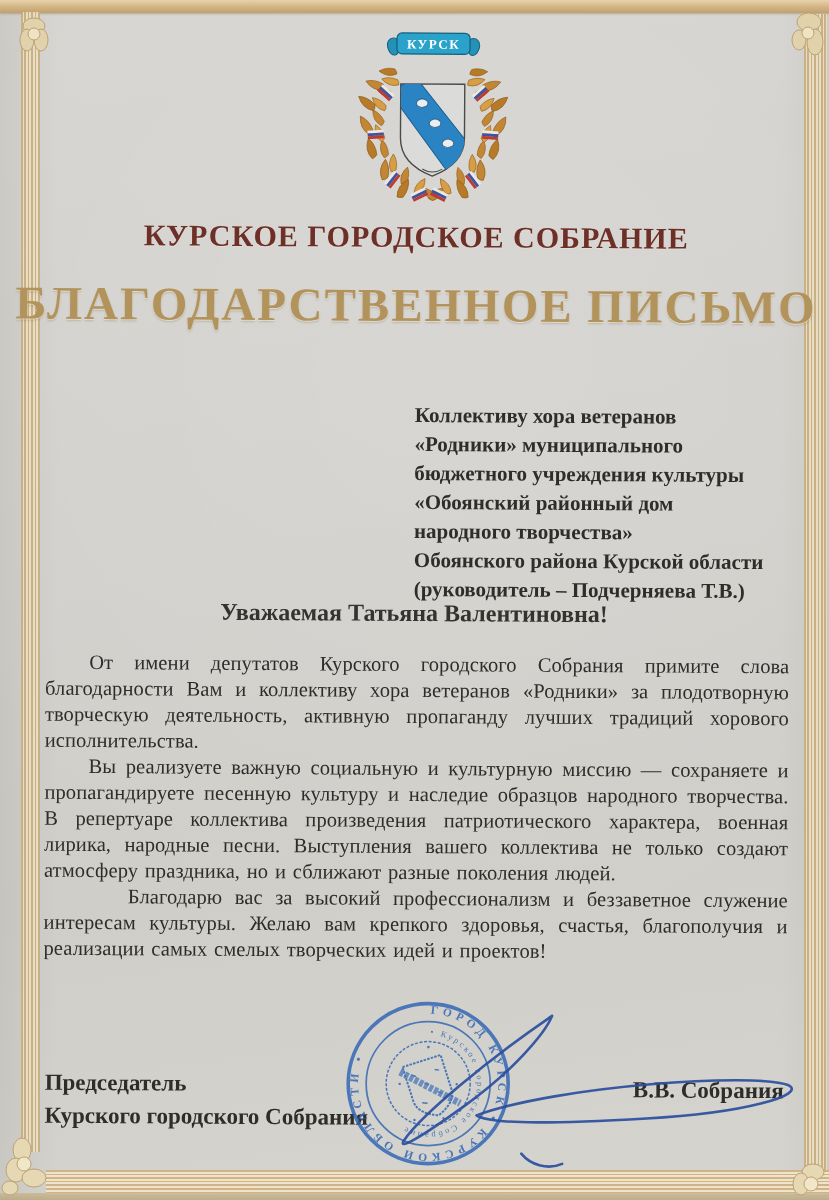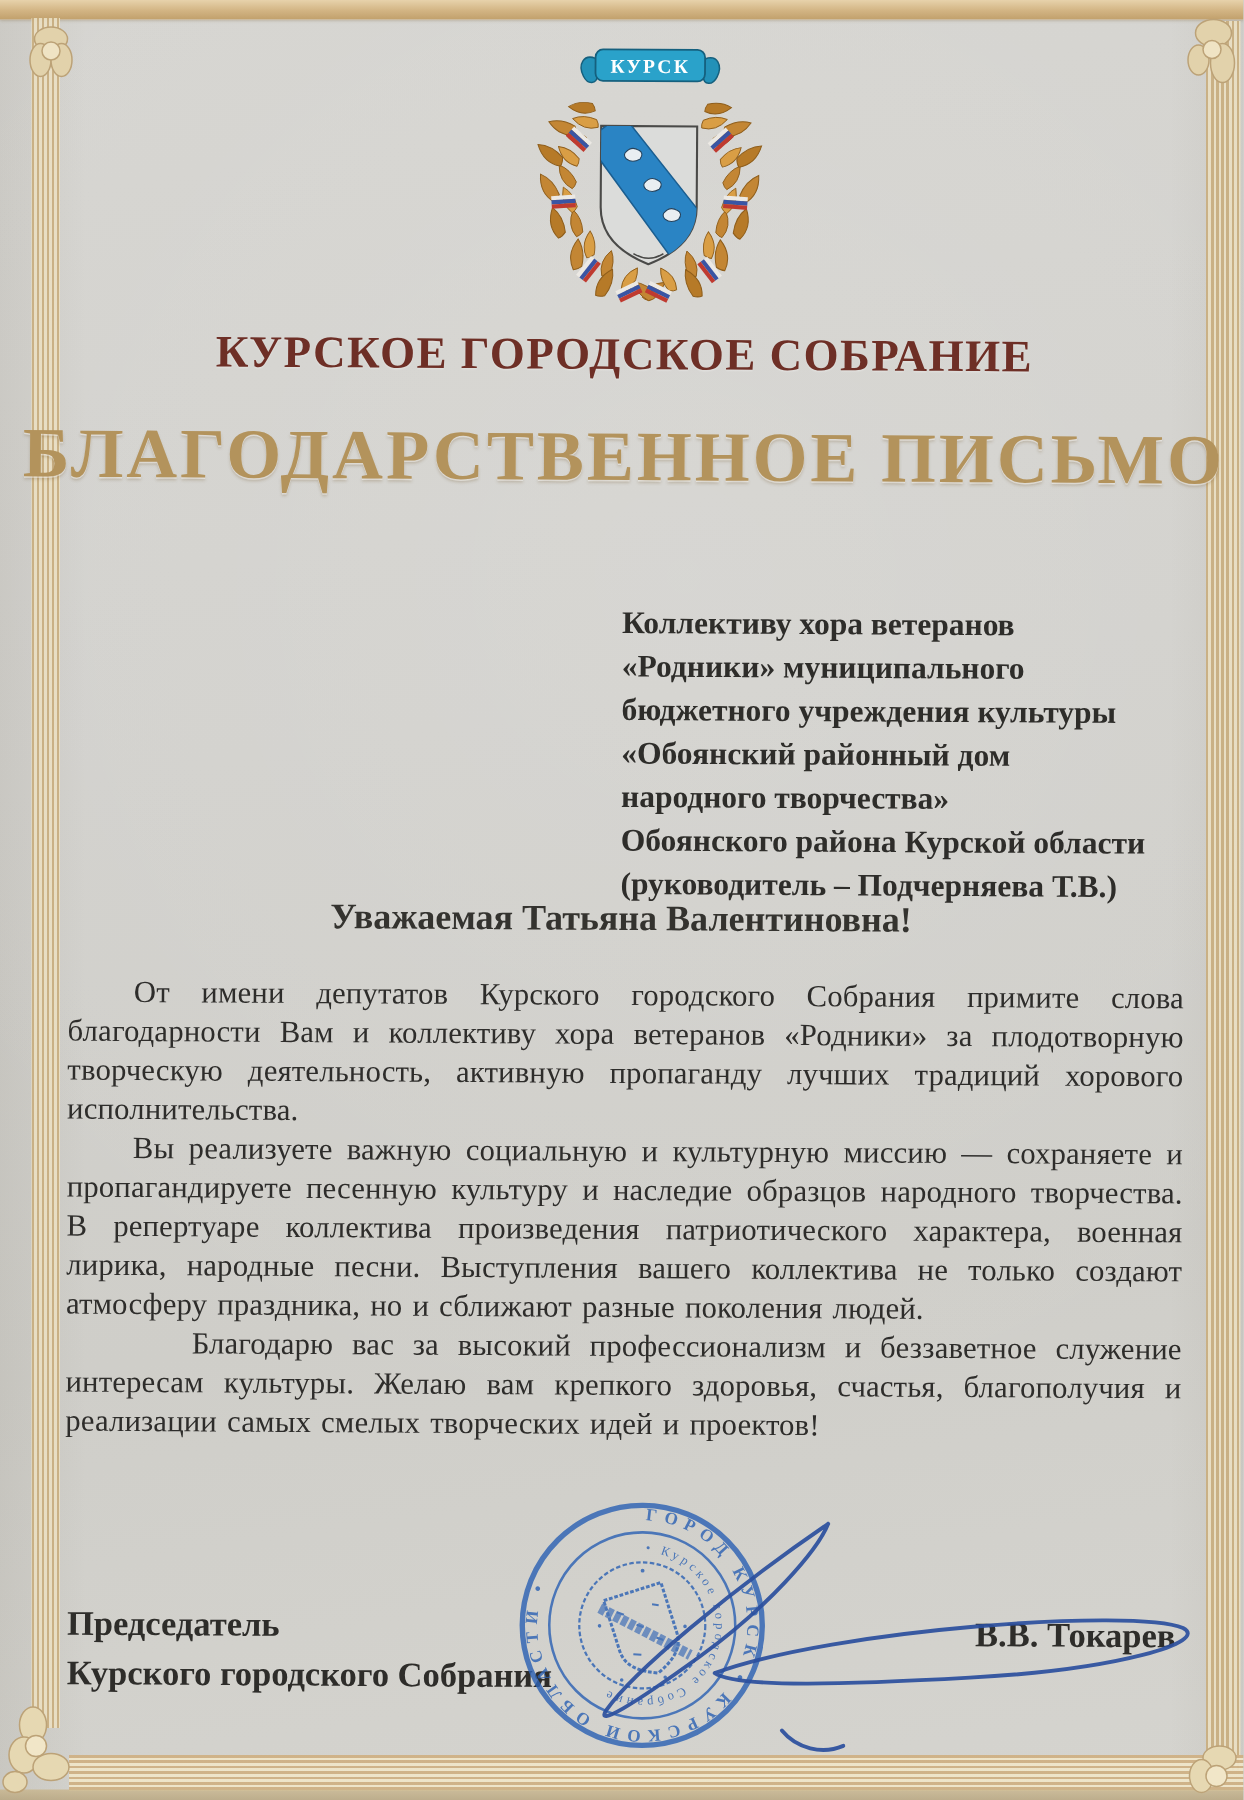--- a/index.html
+++ b/index.html
@@ -202,21 +202,21 @@
   <div class="body-text">
     <p>От имени депутатов Курского городского Собрания примите слова благодарности Вам и коллективу хора ветеранов «Родники» за плодотворную творческую деятельность, активную пропаганду лучших традиций хорового исполнительства.</p>
     <p>Вы реализуете важную социальную и культурную миссию — сохраняете и пропагандируете песенную культуру и наследие образцов народного творчества. В репертуаре коллектива произведения патриотического характера, военная лирика, народные песни. Выступления вашего коллектива не только создают атмосферу праздника, но и сближают разные поколения людей.</p>
     <p class="indent-big">Благодарю вас за высокий профессионализм и беззаветное служение интересам культуры. Желаю вам крепкого здоровья, счастья, благополучия и реализации самых смелых творческих идей и проектов!</p>
   </div>
 
   <div class="sig-role">
     <div>Председатель</div>
     <div>Курского городского Собрания</div>
   </div>
-  <div class="sig-name">В.В. Токарев</div>
+  <div class="sig-name">В.В. Собрания</div>
 
   <svg class="stamp" viewBox="0 0 167 167">
     <defs>
       <path id="ringOuter" d="M83.5,13.5 a70,70 0 1,1 -0.02,0" fill="none"></path>
       <path id="ringInner" d="M83.5,34.5 a49,49 0 1,1 -0.02,0" fill="none"></path>
     </defs>
     <g stroke="#2e63b4" fill="none">
       <circle cx="83.5" cy="83.5" r="80" stroke-width="3.6"></circle>
       <circle cx="83.5" cy="83.5" r="62" stroke-width="1.7"></circle>
       <circle cx="83.5" cy="83.5" r="42" stroke-width="1.5" stroke-dasharray="3 1.6"></circle>

